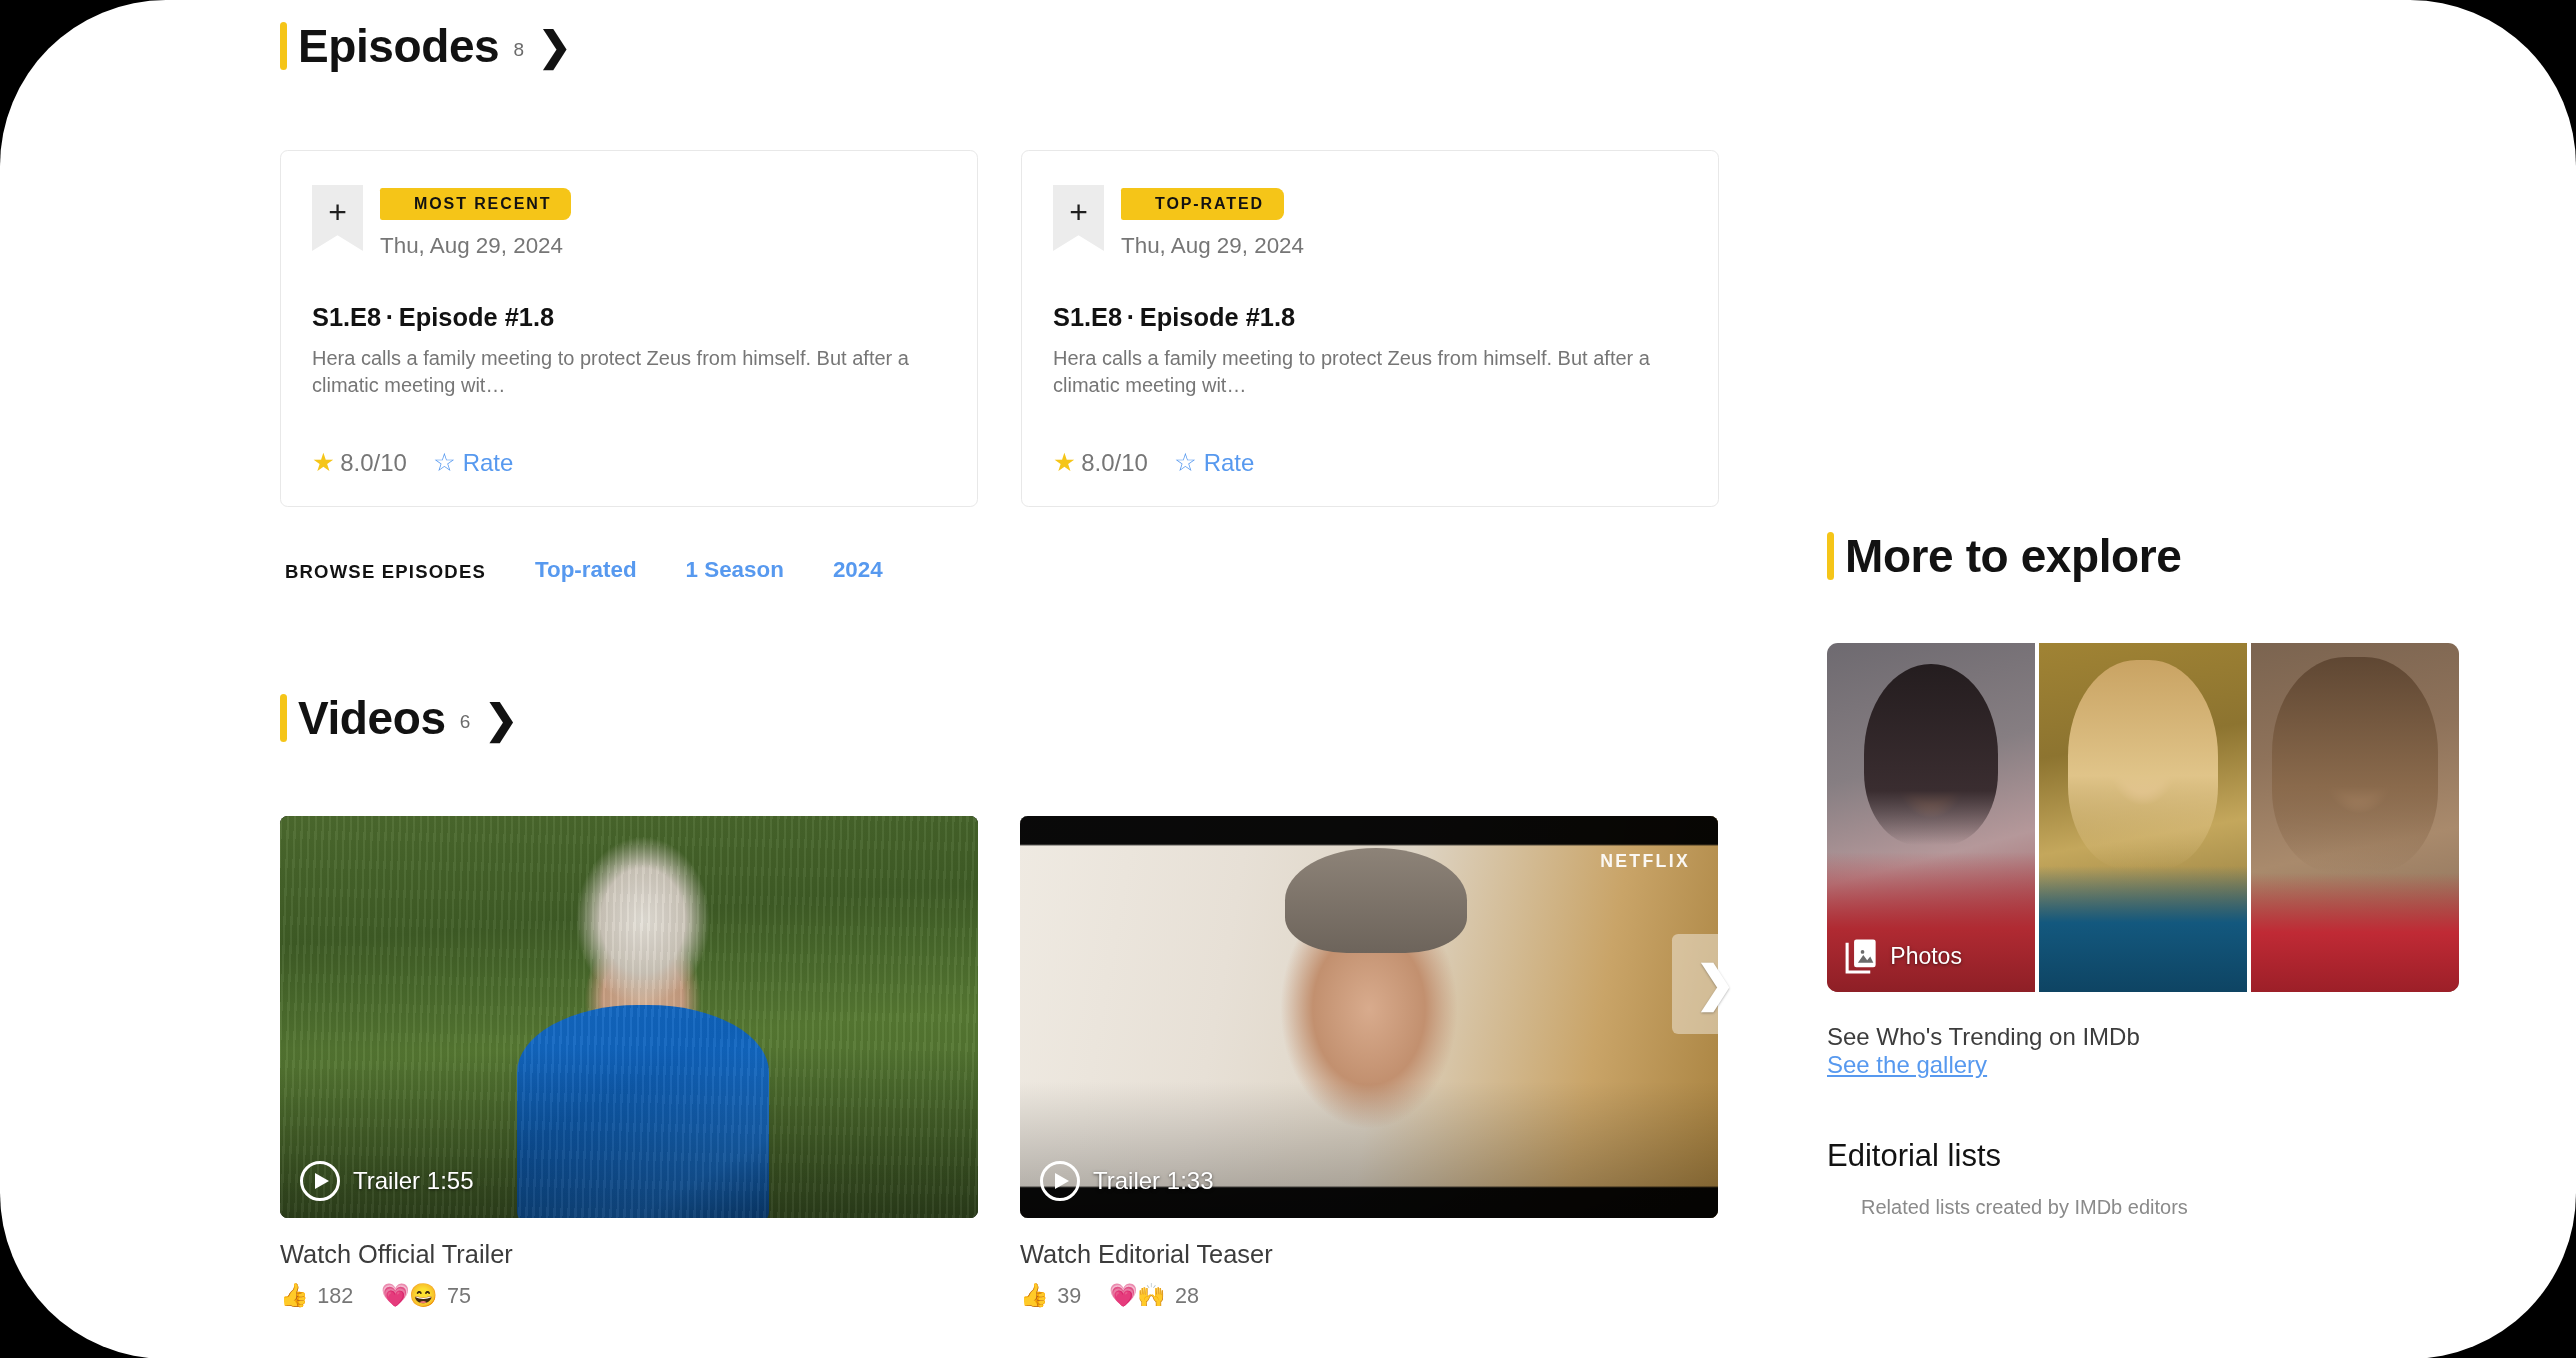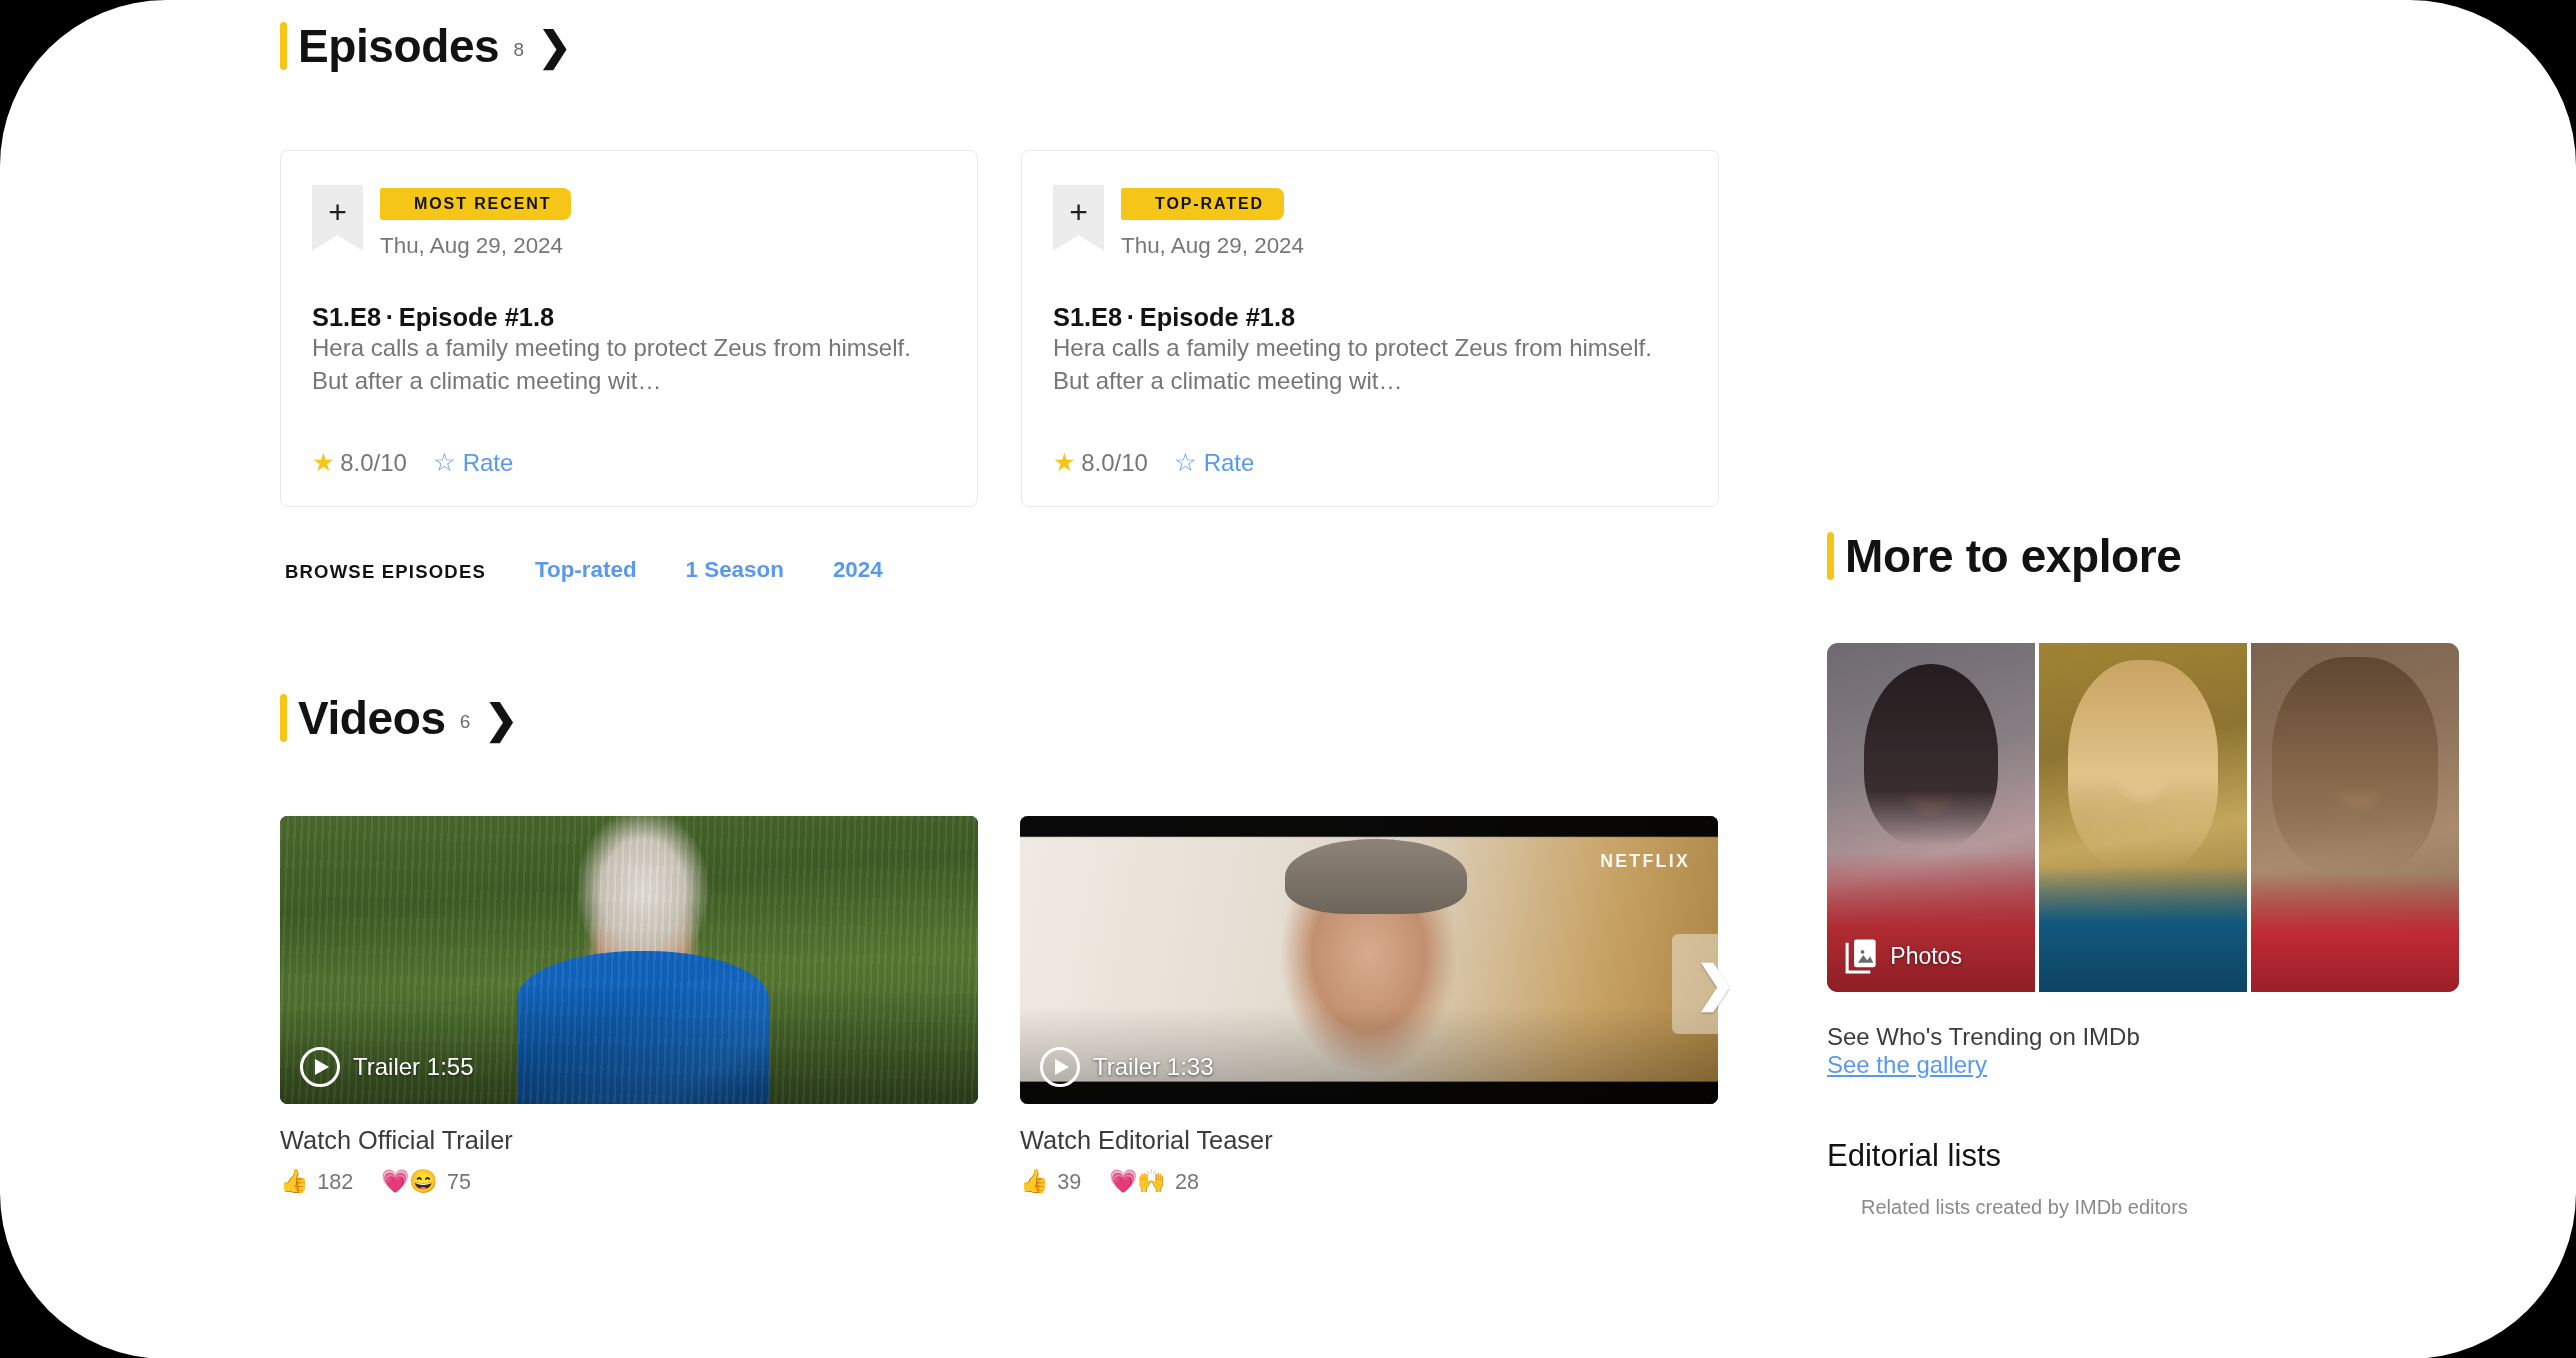--- a/index.html
+++ b/index.html
@@ -134,23 +134,24 @@
   }
   .ep-title {
     font-size: 25.4px;
     font-weight: bold;
     color: #121212;
     margin-top: 44px;
     white-space: nowrap;
   }
   .ep-title .dot { font-weight: bold; margin: 0 4.6px; }
   .ep-desc {
-    font-size: 24px;
+    font-size: 20px;
     color: #767676;
     line-height: 1.37;
+    margin-top: 13px;
     width: 621px;
     max-height: 66px;
     overflow: hidden;
   }
   .ep-rate-row {
     position: absolute;
     left: 31px;
     bottom: 29px;
     display: flex;
     align-items: center;
@@ -200,21 +201,21 @@
   .vid-row {
     position: absolute;
     left: 280px;
     top: 816px;
     display: flex;
     gap: 42px;
   }
   .vid-card { width: 698px; }
   .vid-thumb {
     width: 698px;
-    height: 288px;
+    height: 402px;
     border-radius: 7.7px;
     overflow: hidden;
     position: relative;
     background: #000;
   }
   .vid-thumb .art { position: absolute; inset: 0; }
   .play-pill {
     position: absolute;
     left: 20px;
     bottom: 17px;

